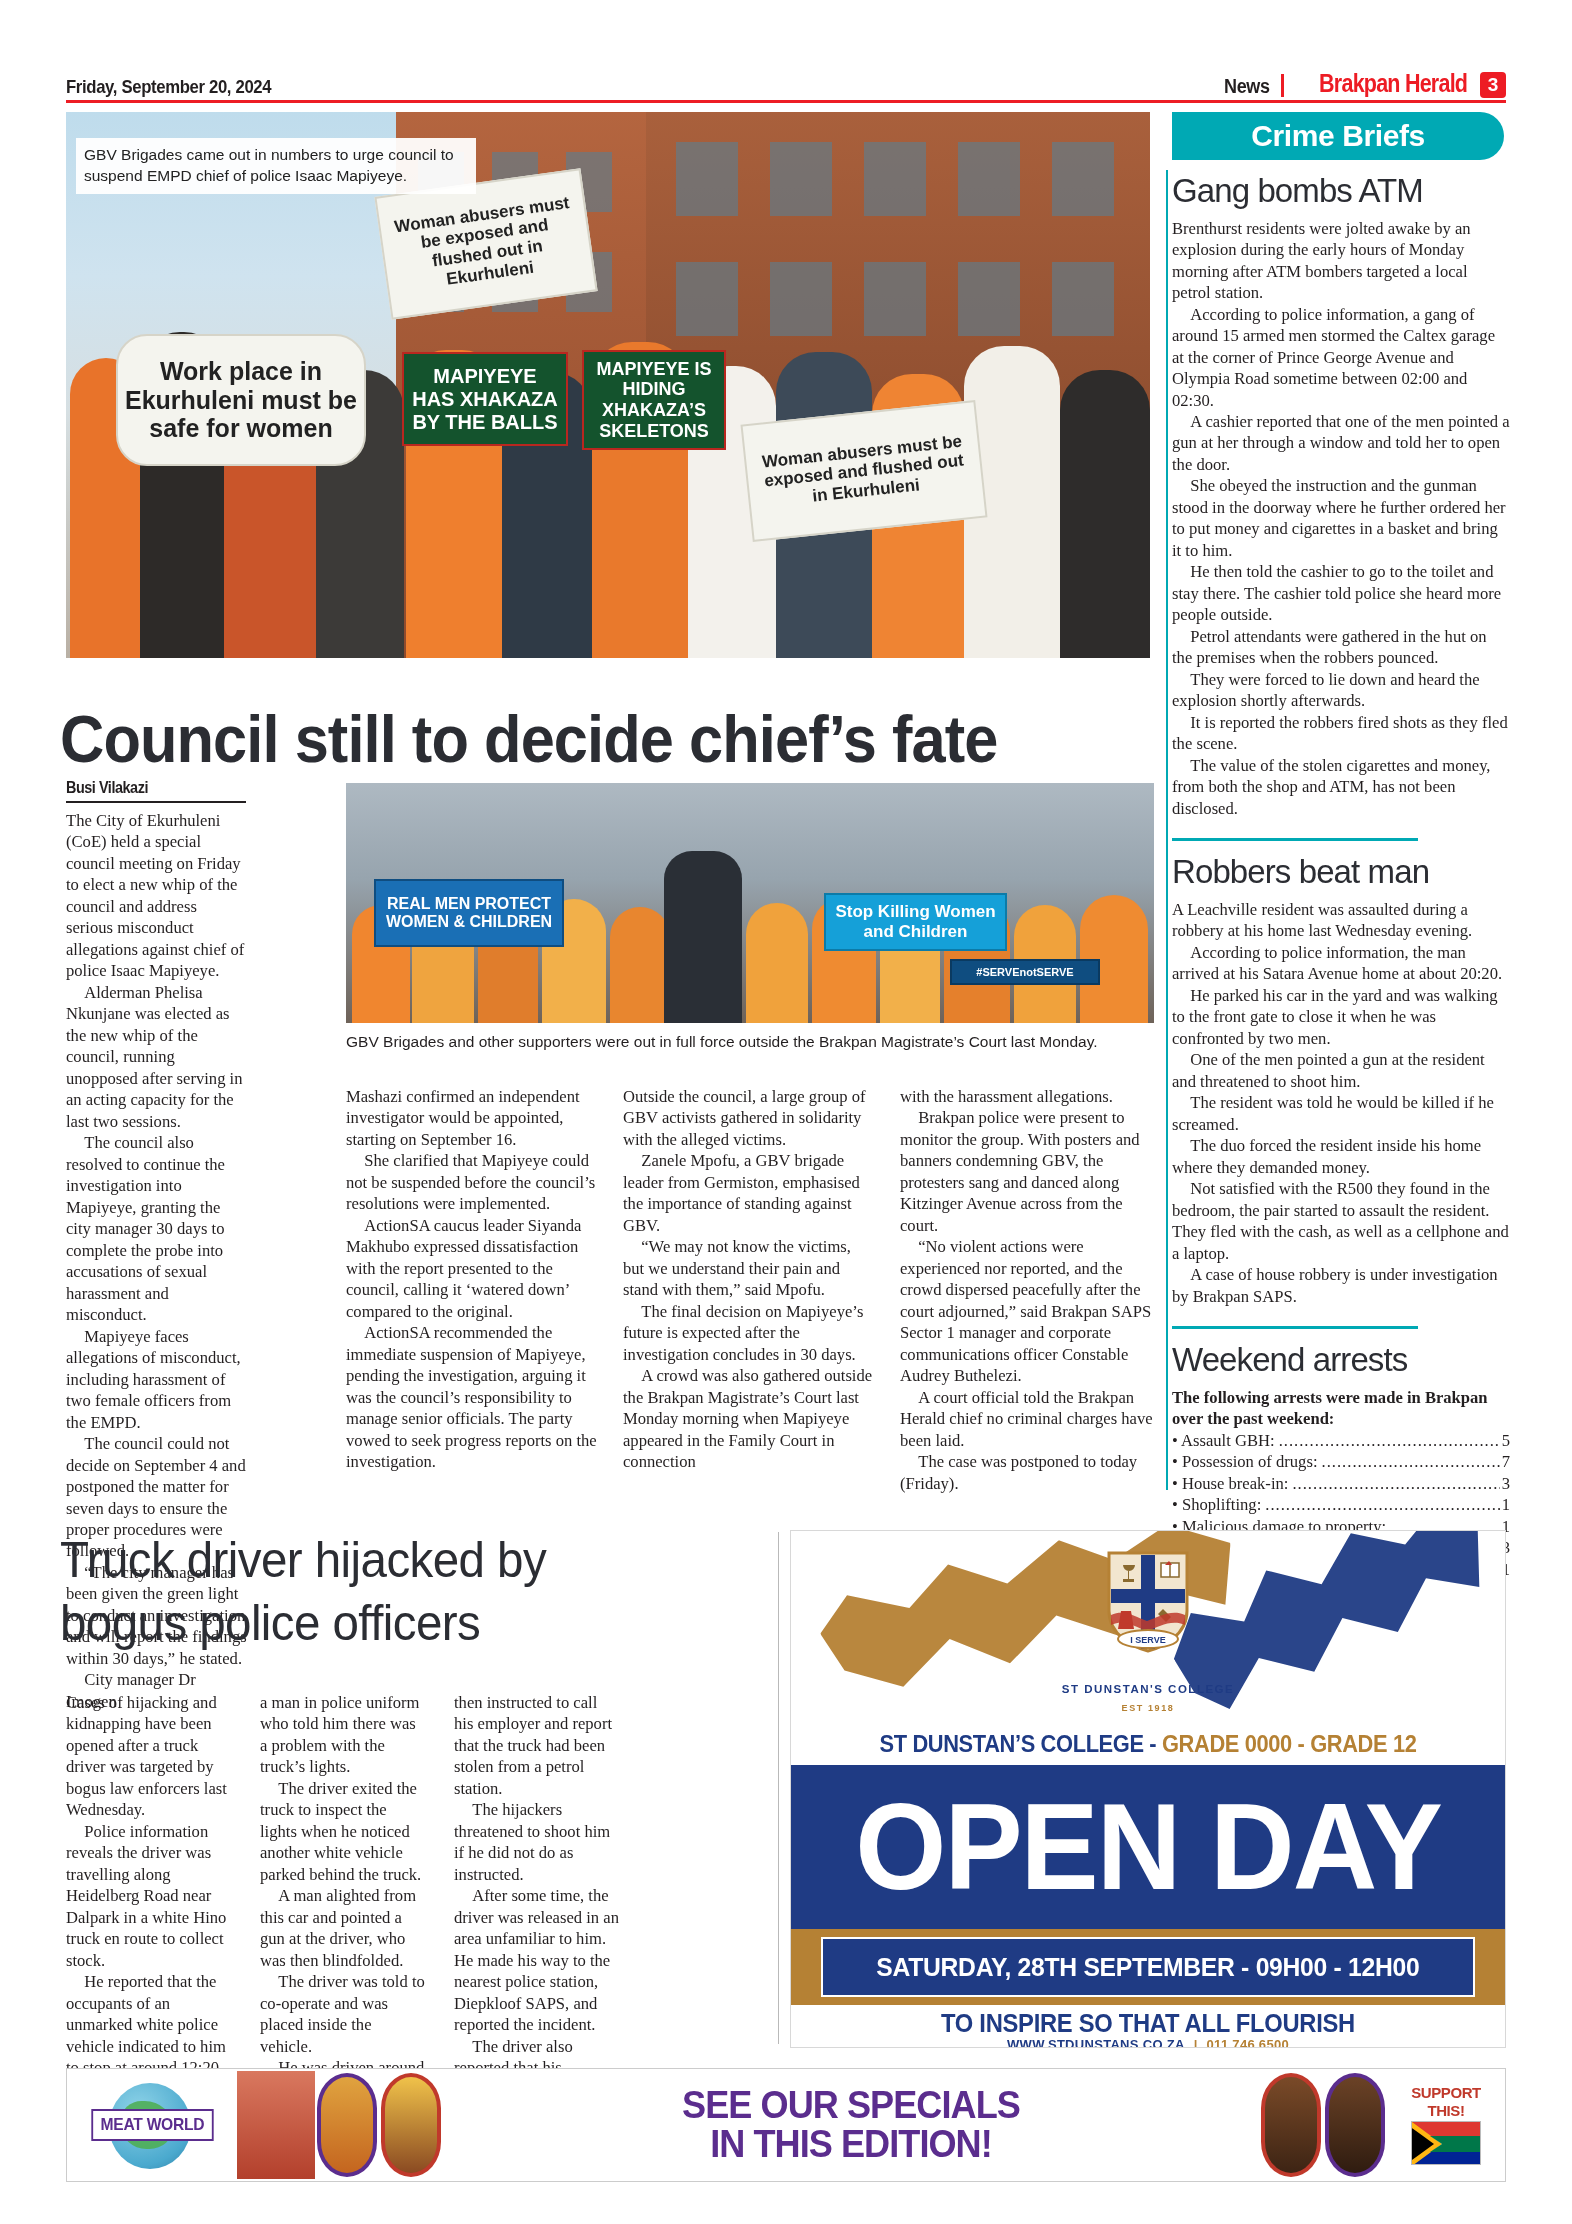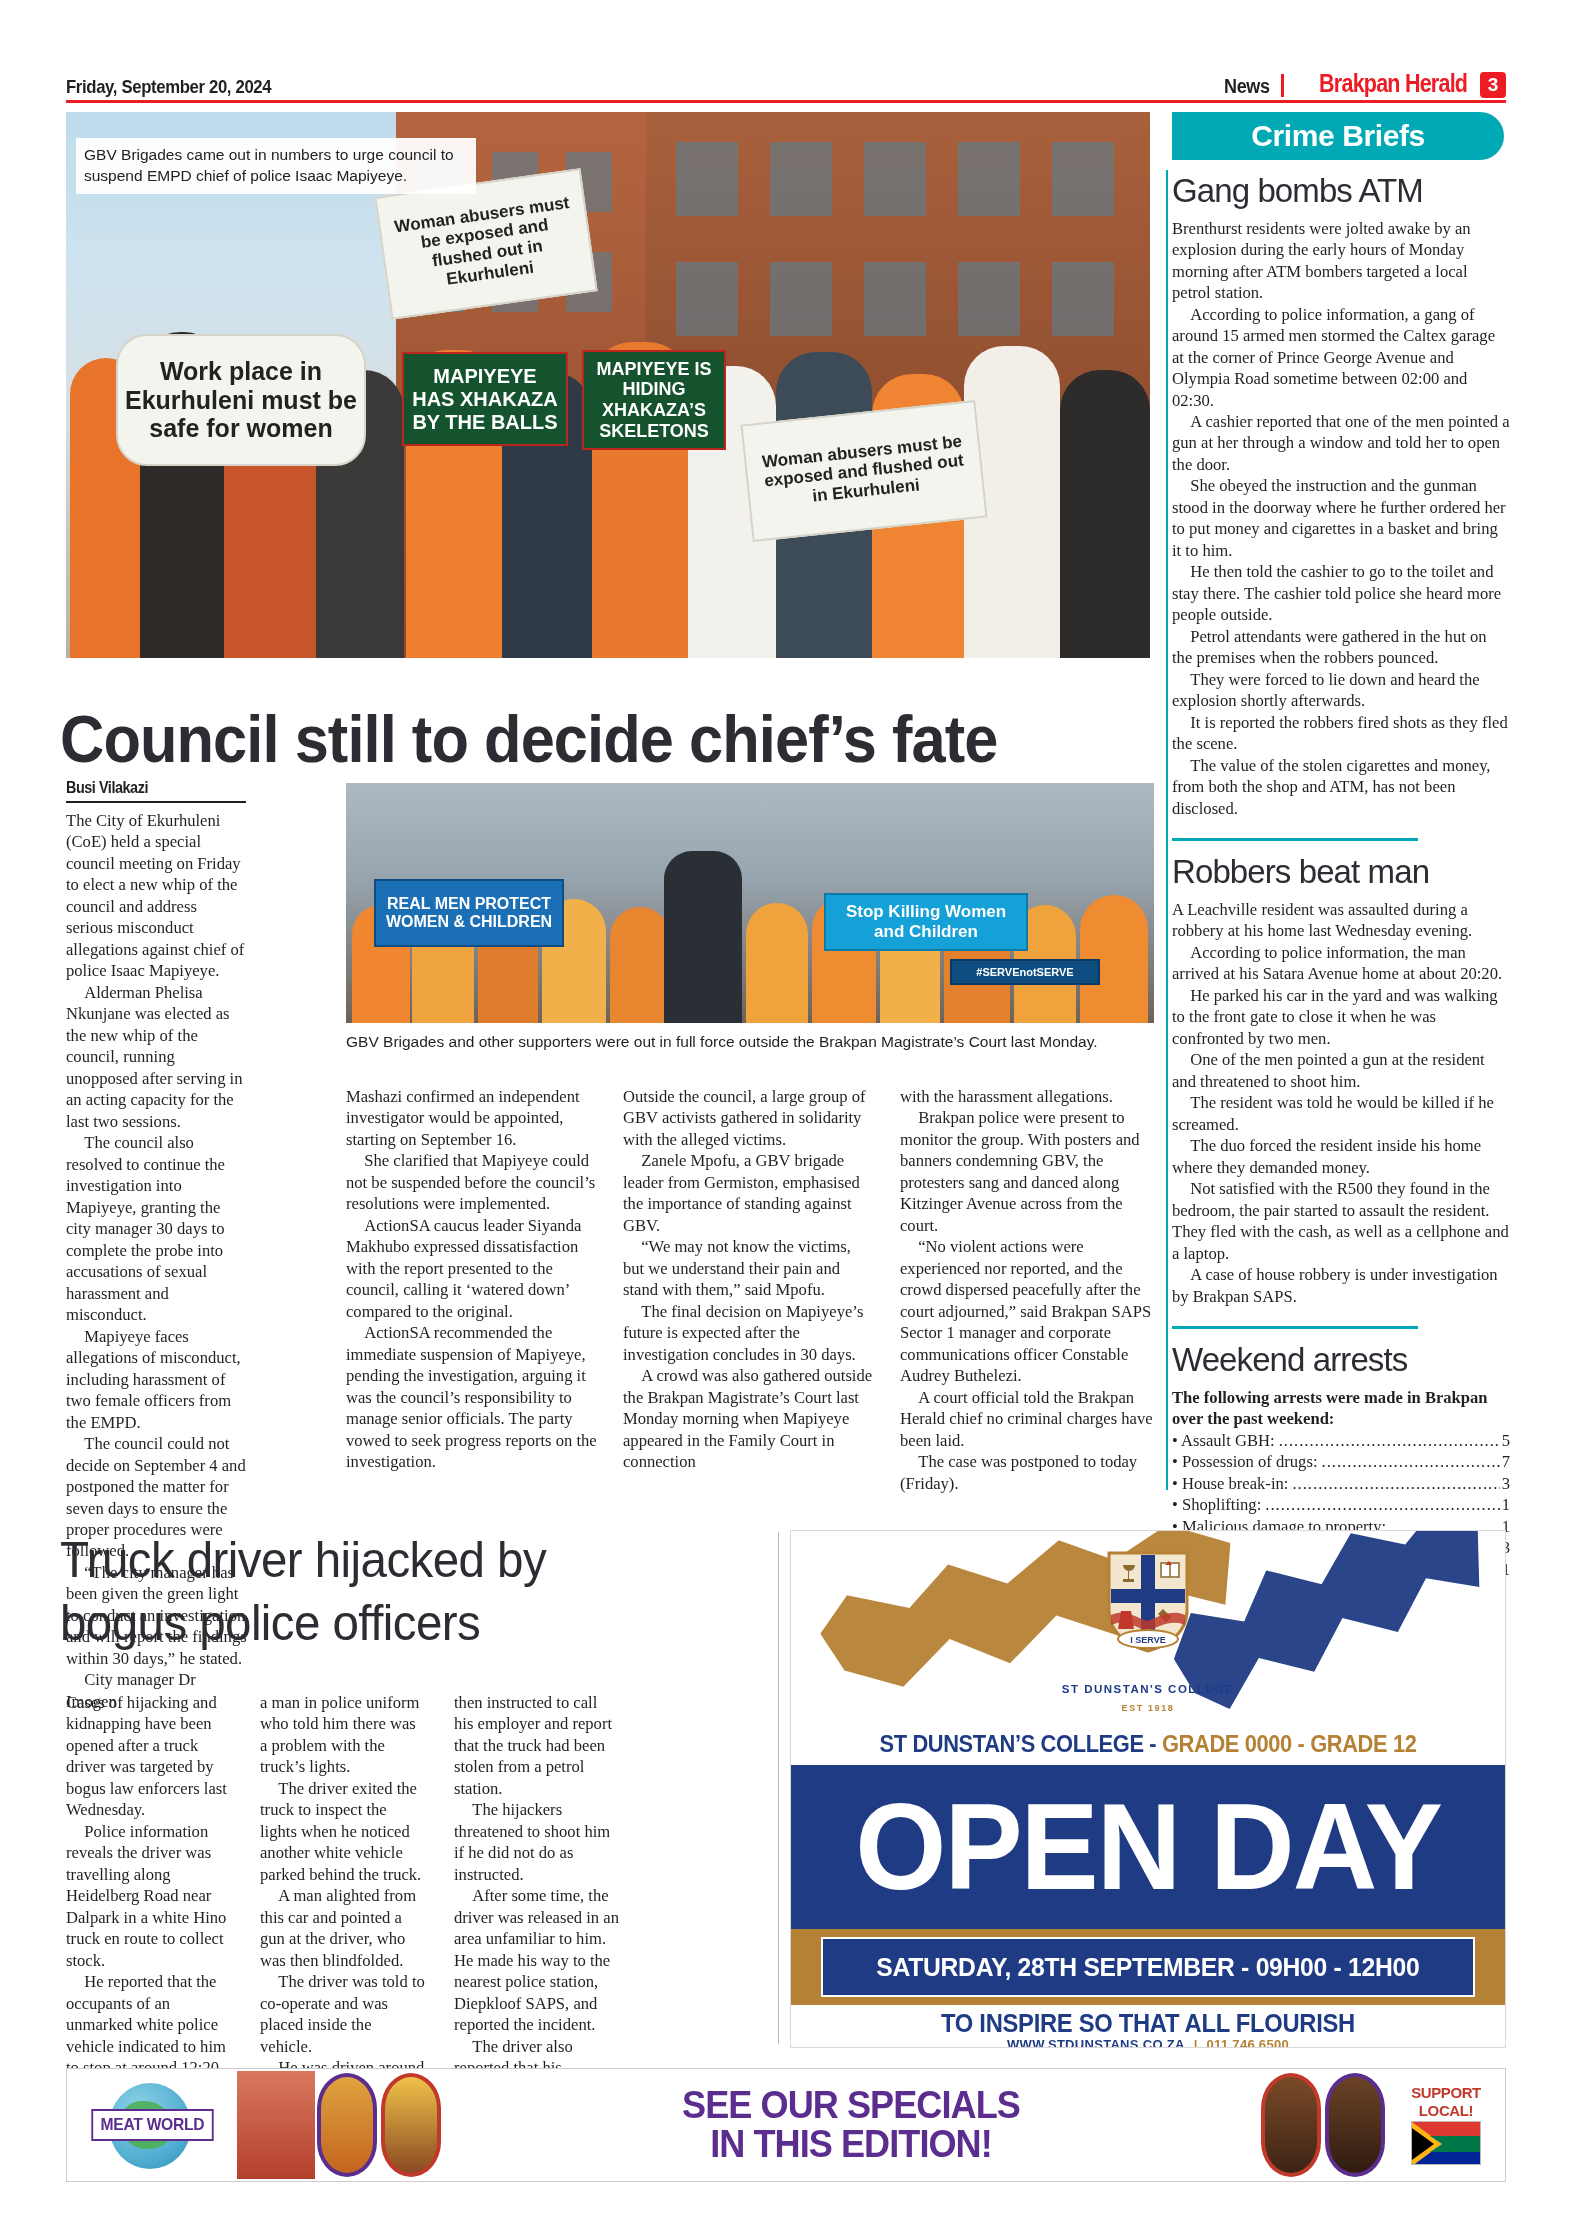--- a/index.html
+++ b/index.html
@@ -391,21 +391,21 @@
       <div class="person" style="left:264px;width:60px;height:116px;background:#e8862f;"></div>
       <div class="person" style="left:330px;width:66px;height:128px;background:#2b3a4a;"></div>
       <div class="person" style="left:400px;width:62px;height:120px;background:#f0a23c;"></div>
       <div class="person" style="left:466px;width:64px;height:126px;background:#ef8b31;"></div>
       <div class="person" style="left:534px;width:60px;height:116px;background:#f2b04a;"></div>
       <div class="person" style="left:598px;width:66px;height:124px;background:#e5802c;"></div>
       <div class="person" style="left:668px;width:62px;height:118px;background:#f0a23c;"></div>
       <div class="person" style="left:734px;width:68px;height:128px;background:#ef8b31;"></div>
     </div>
     <div class="placard" style="left:28px;top:96px;width:190px;height:68px;font-size:16px;background:#1a6fb5;color:#fff;border-color:#0f4d80;">REAL MEN PROTECT WOMEN &amp; CHILDREN</div>
-    <div class="placard" style="left:478px;top:110px;width:204px;height:58px;font-size:17px;background:#15a0d8;color:#fff;border-color:#0c7ba8;">Stop Killing Women and Children</div>
+    <div class="placard" style="left:478px;top:110px;width:183px;height:58px;font-size:17px;background:#15a0d8;color:#fff;border-color:#0c7ba8;">Stop Killing Women and Children</div>
     <div class="placard" style="left:604px;top:176px;width:150px;height:26px;font-size:11px;background:#0f4d80;color:#fff;border-color:#0a3a61;">#SERVEnotSERVE</div>
     <div style="position:absolute;left:318px;top:68px;width:78px;height:172px;background:#2a2f36;border-radius:28px 28px 0 0;"></div>
   </div>
 
   <div class="caption2">GBV Brigades and other supporters were out in full force outside the Brakpan Magistrate’s Court last Monday.</div>
 
   <div class="cols-bcd">
     <div>
         <p>Mashazi confirmed an independent investigator would be appointed, starting on September 16.</p>
         <p>She clarified that Mapiyeye could not be suspended before the council’s resolutions were implemented.</p>
@@ -580,21 +580,21 @@
     <div class="food-oval purple" style="background:linear-gradient(180deg,#e0a33f,#c4651f);"></div>
     <div class="food-oval" style="background:linear-gradient(180deg,#f0c24a,#8a4a22);"></div>
     <div class="banner-text">
       <div>SEE OUR SPECIALS</div>
       <div>IN THIS EDITION!</div>
     </div>
     <div class="food-oval" style="background:linear-gradient(180deg,#7a4a28,#3d2414);"></div>
     <div class="food-oval purple" style="background:linear-gradient(180deg,#6b4226,#2f1c10);"></div>
     <div class="support-local">
       <div class="sl-text">SUPPORT</div>
-      <div class="sl-text">LOCAL!</div>
+      <div class="sl-text">THIS!</div>
       <div class="sa-flag">
         <svg viewBox="0 0 70 44" width="70" height="44">
           <rect width="70" height="44" fill="#fff"></rect>
           <path d="M0 0 H70 V14 H0 Z" fill="#de3831"></path>
           <path d="M0 30 H70 V44 H0 Z" fill="#002395"></path>
           <path d="M0 14 H70 V30 H0 Z" fill="#fff"></path>
           <path d="M0 6 L26 22 L0 38 Z" fill="#000"></path>
           <path d="M0 0 L30 22 L0 44 L0 38 L22 22 L0 6 Z" fill="#ffb612"></path>
           <path d="M18 14 H70 V30 H18 L30 22 Z" fill="#007749"></path>
         </svg>

